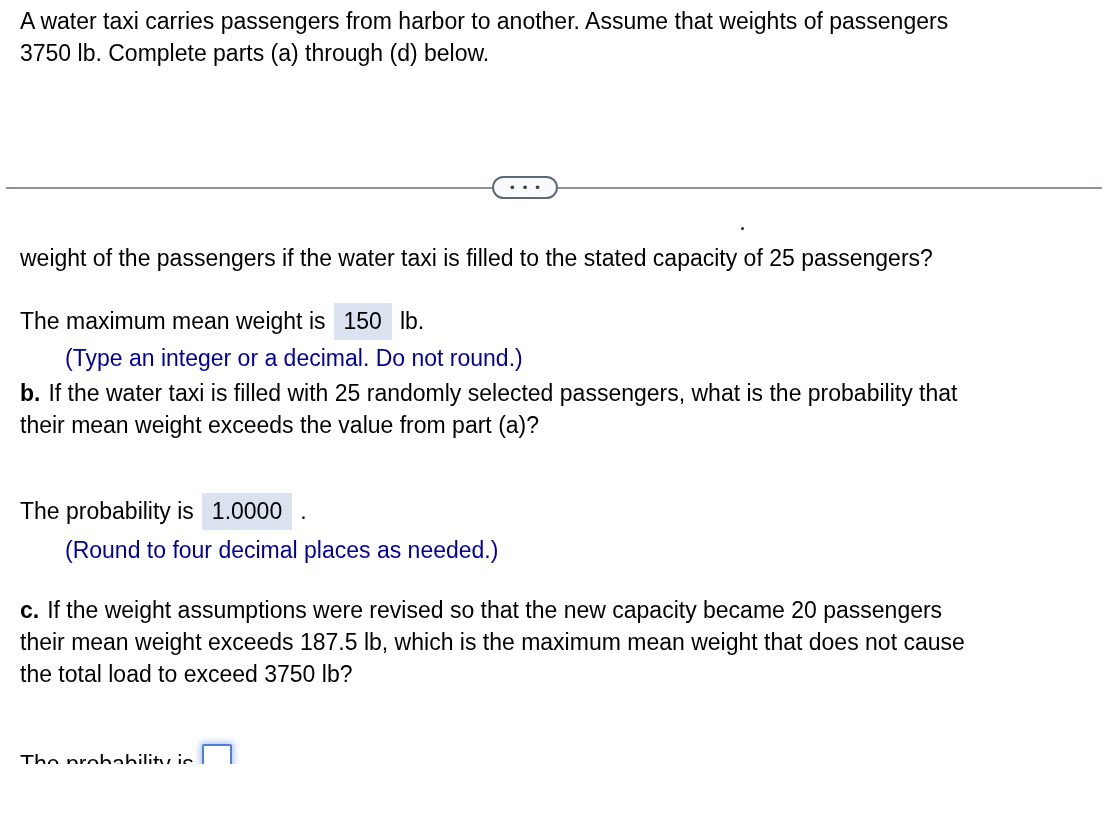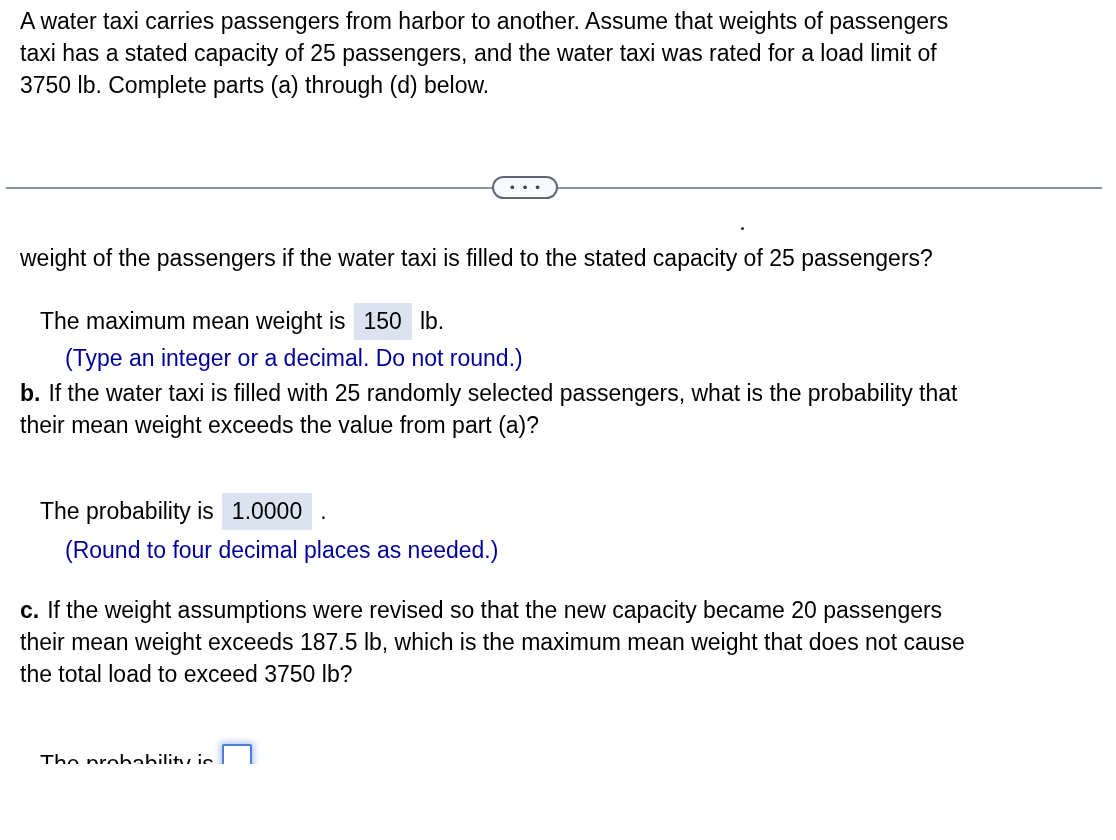--- a/index.html
+++ b/index.html
@@ -71,21 +71,20 @@
     border-radius: 50%;
     background: #2a2a2a;
   }
 
   
   .answer-row {
     position: absolute;
     left: 20px;
     display: flex;
     align-items: center;
-    margin-left: 20px;
   }
   .answer-highlight {
     display: inline-block;
     background: #dbe2f0;
     padding: 5px 10px;
     margin: 0 8px;
     cursor: pointer;
     text-align: center;
   }
   .answer-input {
@@ -113,21 +112,20 @@
     margin-left: 41px;
   }
 </style>
 </head>
 <body>
 
 <div class="page">
 
   <div class="text-block" style="top:5px;">
     <div class="line">A water taxi carries passengers from harbor to another. Assume that weights of passengers</div>
-    <div class="line">taxi has a stated capacity of 25 passengers, and the water taxi was rated for a load limit of</div>
     <div class="line">3750 lb. Complete parts (a) through (d) below.</div>
   </div>
 
   <div class="divider-line"></div>
   <button class="more-pill">
     <span class="ellipsis-glyph">•••</span>
   </button>
 
   <div class="stray-dot"></div>
 

